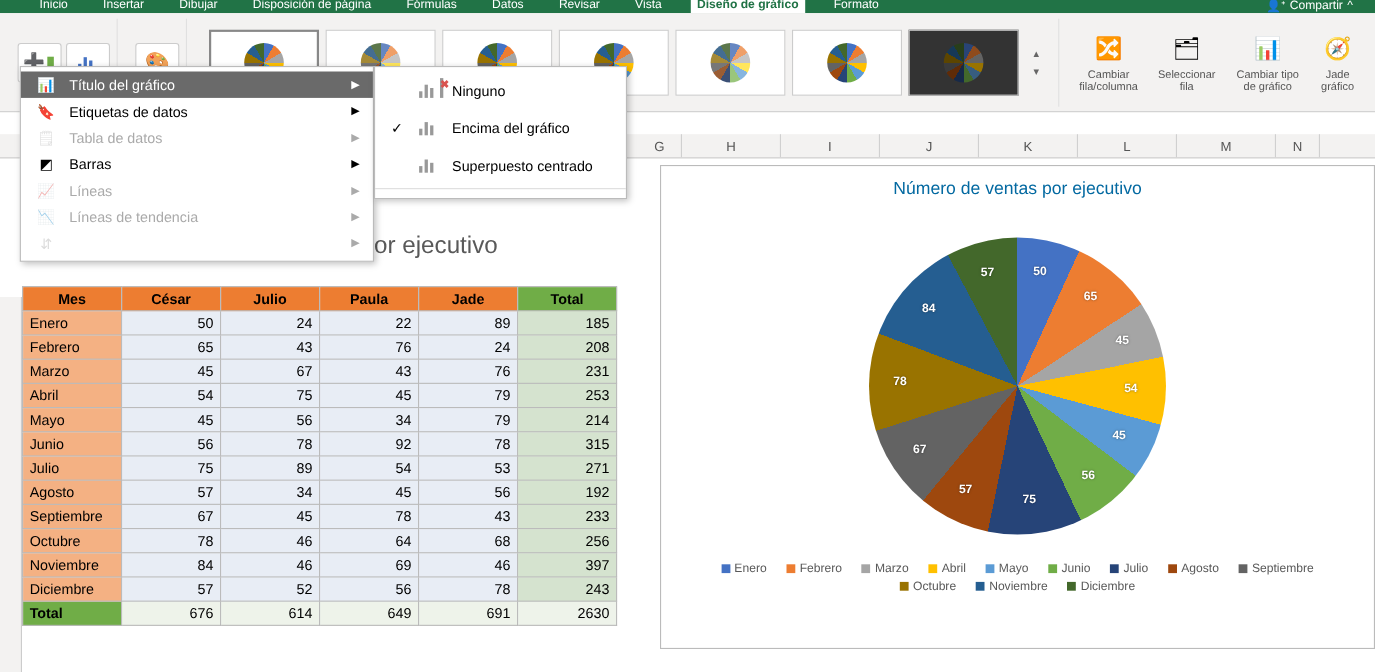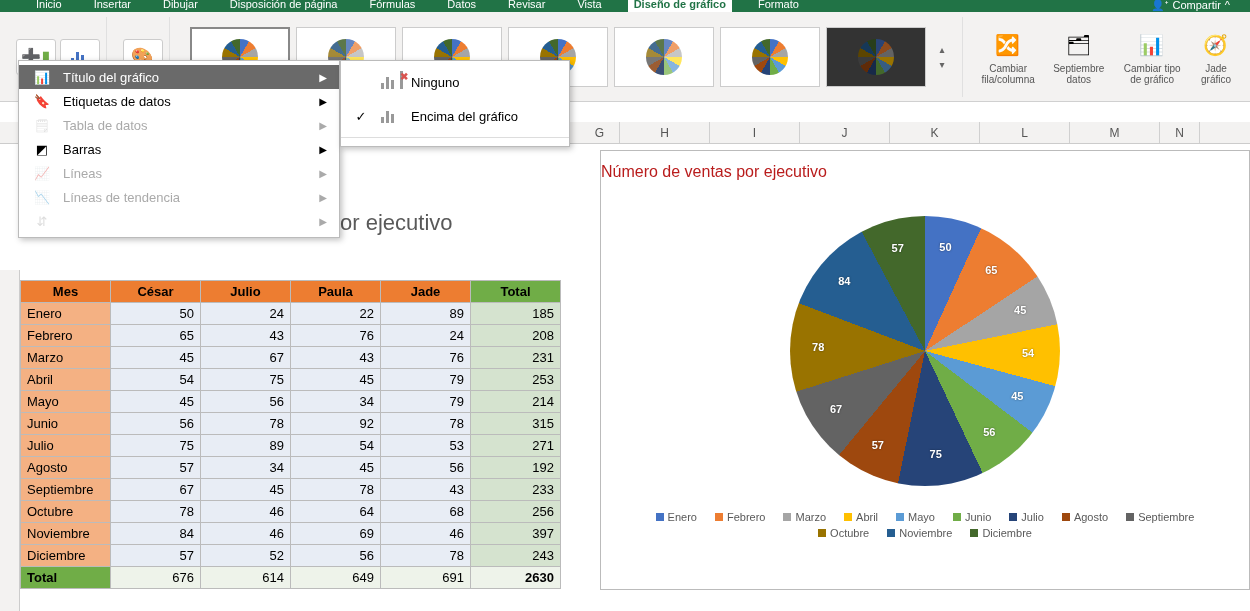--- a/index.html
+++ b/index.html
@@ -44,25 +44,25 @@
 
 .data-table { position:absolute; top:128px; left:0; border-collapse:collapse; font-size:13px;}
 .data-table th, .data-table td { border:1px solid #bbb; height:22px; padding:0 6px; }
 .data-table thead th { background:#ed7d31; color:#000; font-weight:bold; text-align:center; width:90px;}
 .data-table thead th.total { background:#70ad47; }
 .data-table tbody td.mes { background:#f4b183; font-weight:normal; text-align:left;}
 .data-table tbody td.val { text-align:right; background:#e8edf5;}
 .data-table tbody td.tot { text-align:right; background:#d5e3cf;}
 .data-table tbody tr.totalrow td.mes { background:#70ad47; font-weight:bold;}
 .data-table tbody tr.totalrow td.val { background:#eef3ea; font-weight:normal;}
-.data-table tbody tr.totalrow td.tot { background:#eef3ea; font-weight:bold;}
+.data-table tbody tr.totalrow td.tot { background:#eef3ea; font-weight:normal;}
 
 
 .chart-object { position:absolute; top:150px; left:580px; width:650px; height:440px; border:1px solid #bbb; background:#fff;}
-.chart-title { font-size:16px; color:#b91c1c; padding-top:12px;}
+.chart-title { text-align:center; font-size:16px; color:#0369a1; padding-top:12px;}
 .pie-container { position:relative; width:300px; height:300px; margin:20px auto 0; }
 .pie-chart { width:270px; height:270px; border-radius:50%; position:absolute; left:15px; top:15px;}
 .pie-label { position:absolute; font-size:11px; color:#fff; font-weight:bold; text-shadow:0 0 2px rgba(0,0,0,0.5);}
 .legend { display:flex; flex-wrap:wrap; justify-content:center; gap:4px 18px; padding:10px 40px; font-size:11px; color:#595959;}
 .legend-item{display:flex; align-items:center; gap:4px;}
 .legend-sw{width:8px; height:8px;}
 
 
 .dropdown { position:absolute; background:#fff; border:1px solid #bbb; box-shadow:2px 2px 6px rgba(0,0,0,0.25); padding:4px 0; font-size:13px; z-index:100;}
 .dropdown .item { display:flex; align-items:center; gap:10px; padding:4px 12px; height:24px; cursor:pointer; position:relative;}
@@ -151,21 +151,21 @@
       <span>▾</span>
     </div>
   </div>
   <div style="display:flex; margin-left:auto; gap:2px;">
     <div class="ribbon-big-btn">
       <div class="ico">🔀</div>
       <div class="ribbon-label">Cambiar fila/columna</div>
     </div>
     <div class="ribbon-big-btn">
       <div class="ico">🗂</div>
-      <div class="ribbon-label">Septiembre datos</div>
+      <div class="ribbon-label">Seleccionar fila</div>
     </div>
     <div class="ribbon-big-btn">
       <div class="ico">📊</div>
       <div class="ribbon-label">Cambiar tipo de gráfico</div>
     </div>
     <div class="ribbon-big-btn">
       <div class="ico">🧭</div>
       <div class="ribbon-label">Jade gráfico</div>
     </div>
   </div>
@@ -180,21 +180,21 @@
   <div class="col-header">K</div>
   <div class="col-header">L</div>
   <div class="col-header">M</div>
   <div class="col-header" style="width:40px;">N</div>
 </div>
 
 <div style="position:absolute; top:210px; left:340px; font-size:22px; color:#595959;">or ejecutivo</div>
 
 <div class="grid">
 
-  <table class="data-table" style="top:136px;">
+  <table class="data-table" style="top:116px;">
     <thead>
       <tr>
         <th>Mes</th>
         <th>César</th>
         <th>Julio</th>
         <th>Paula</th>
         <th>Jade</th>
         <th class="total">Total</th>
       </tr>
     </thead>
@@ -439,15 +439,26 @@
         <span class="check">✓</span>
         <span class="ico-slot">
           <span class="mini-bar-ico gray">
             <span></span>
             <span></span>
             <span></span>
           </span>
         </span>
         <span>Encima del gráfico</span>
       </div>
+      <div class="item">
+        <span class="check"></span>
+        <span class="ico-slot">
+          <span class="mini-bar-ico gray">
+            <span></span>
+            <span></span>
+            <span></span>
+          </span>
+        </span>
+        <span>Superpuesto centrado</span>
+      </div>
     </div>
   <div class="sep"></div>
 </div>
 
 </body></html>

